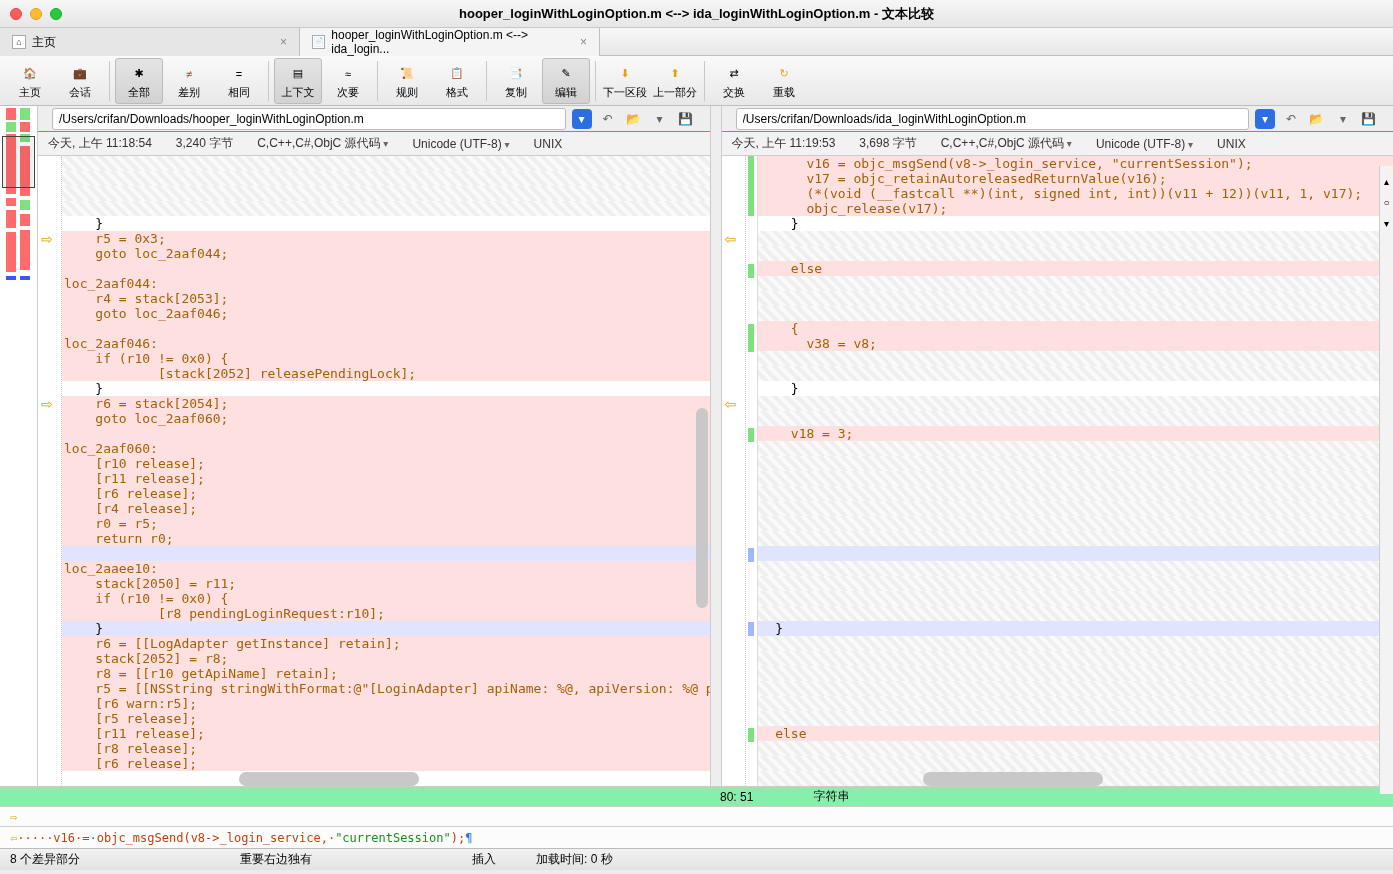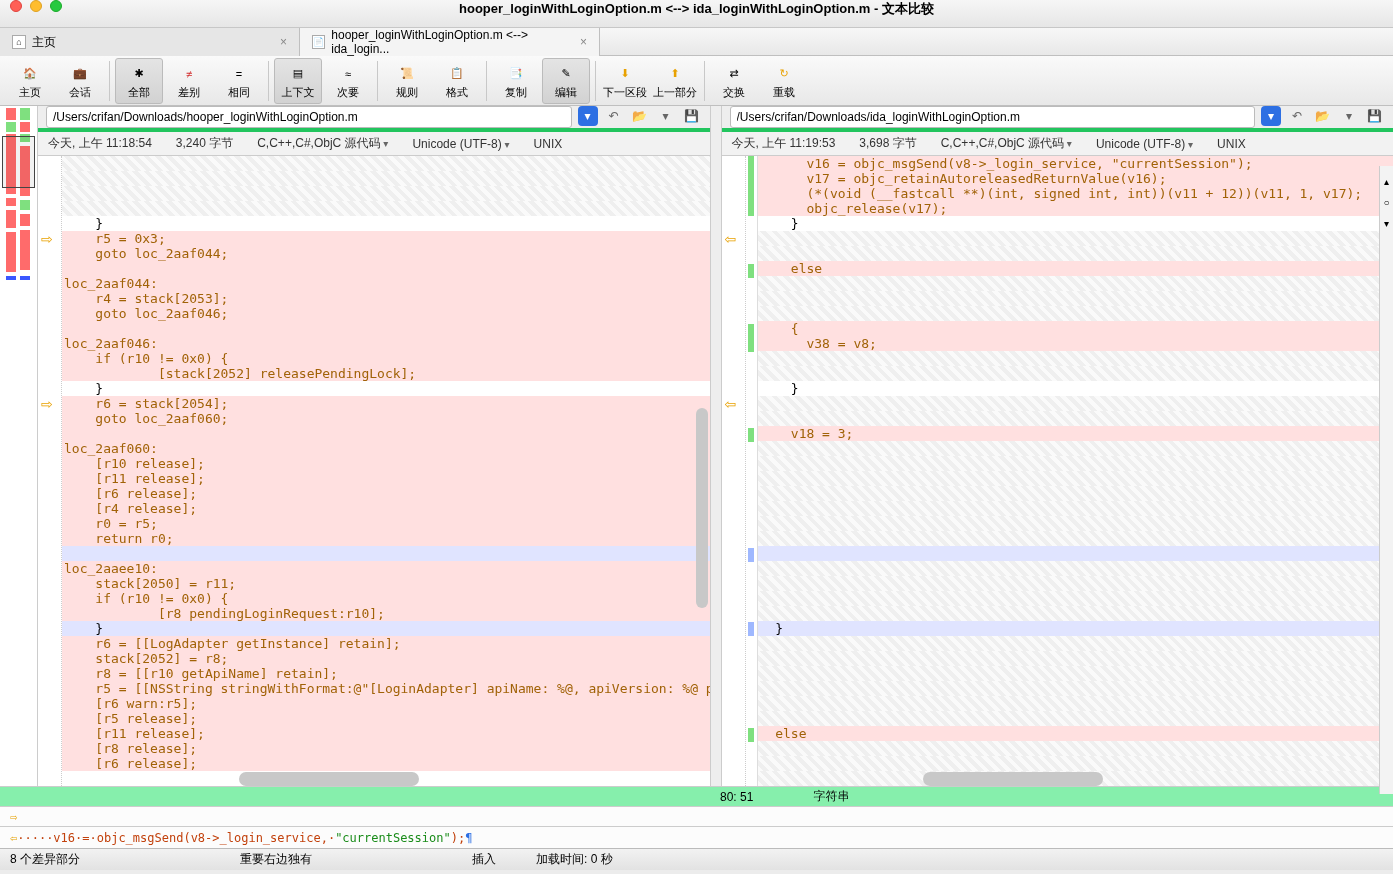--- a/index.html
+++ b/index.html
@@ -1,17 +1,17 @@
 <!DOCTYPE html>
 <html><head>
 <meta charset="utf-8">
 <style>
 html,body{margin:0;padding:0;width:1393px;height:874px;font-family:-apple-system,"Helvetica Neue",Arial,sans-serif;font-size:12px;background:#ececec;overflow:hidden;color:#000}
 *{box-sizing:border-box}
-.titlebar{height:28px;background:linear-gradient(#f6f6f6,#e6e6e6);display:flex;border-bottom:1px solid #c7c7c7;position:relative}
+.titlebar{height:28px;background:linear-gradient(#f6f6f6,#e6e6e6);display:flex;align-items:center;border-bottom:1px solid #c7c7c7;position:relative}
 .traffic{display:flex;gap:8px;margin-left:10px}
 .dot{width:12px;height:12px;border-radius:50%}
 .dot.r{background:#ff5f56;border:1px solid #e0443e}
 .dot.y{background:#ffbd2e;border:1px solid #dea123}
 .dot.g{background:#27c93f;border:1px solid #1aab29}
 .wtitle{position:absolute;left:0;right:0;text-align:center;font-size:13px;font-weight:600}
 .doctabs{height:28px;background:linear-gradient(#f7f7f7,#e8e8e8);display:flex;border-bottom:1px solid #bfbfbf}
 .doctab{height:28px;display:flex;align-items:center;padding:0 12px;border-right:1px solid #bfbfbf;background:#e6e6e6;position:relative;font-size:12px;gap:6px}
 .doctab.active{background:#f4f4f4}
 .doctab .ico{width:14px;height:14px;background:#fff;border:1px solid #aaa;display:flex;align-items:center;justify-content:center;font-size:9px}
@@ -20,21 +20,21 @@
 .tbtn{display:flex;flex-direction:column;align-items:center;justify-content:center;width:48px;height:46px;border:1px solid transparent;border-radius:3px;cursor:pointer;font-size:11px}
 .tbtn.sel{background:linear-gradient(#e4e4e4,#d2d2d2);border:1px solid #bbb}
 .tbtn svg,.tbtn .glyph{height:22px;display:flex;align-items:center;justify-content:center}
 .tbtn .lbl{height:14px}
 .sep{width:1px;height:40px;background:#c8c8c8;margin:0 3px}
 .mainrow{display:flex;height:680px}
 .minimap{width:38px;background:#fff;border-right:1px solid #ccc;position:relative;padding:2px 4px}
 .mmbar{position:absolute;left:6px;width:10px}
 .mmbar2{position:absolute;left:20px;width:10px}
 .pane{flex:1;display:flex;flex-direction:column;min-width:0}
-.pathrow{height:26px;display:flex;align-items:flex-start;padding:0 8px;gap:6px;background:#eee;border-bottom:4px solid #22c55e}
+.pathrow{height:26px;display:flex;align-items:center;padding:0 14px;gap:6px;background:#eee;border-bottom:1px solid #22c55e}
 .pathrow input{flex:1;height:22px;border:1px solid #bbb;border-radius:3px;padding:0 6px;background:#fff;font-size:12px}
 .pathrow .blue{width:20px;height:20px;background:#2d6fe3;border-radius:4px;display:flex;align-items:center;justify-content:center;color:#fff}
 .pathrow .ico{width:20px;height:20px;display:flex;align-items:center;justify-content:center;color:#666}
 .metarow{height:24px;display:flex;align-items:center;padding:0 10px;gap:24px;background:#f2f2f2;border-bottom:1px solid #ccc;font-size:12px;color:#333}
 .metarow .dd::after{content:" ▾";color:#666;font-size:10px}
 .codewrap{flex:1;display:flex;background:#fff;position:relative;overflow:hidden}
 .gutter{width:24px;background:#fff;border-right:1px dotted #ccc;position:relative}
 .gutter .arrow{position:absolute;left:3px;font-size:14px}
 .gutR{color:#e8a100}
 .gutL{color:#e8a100}

